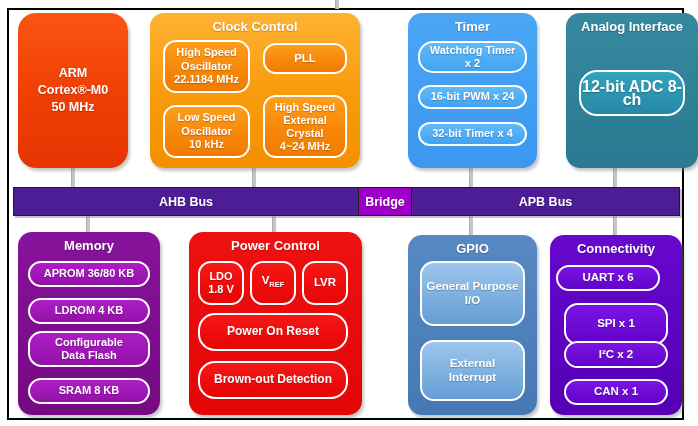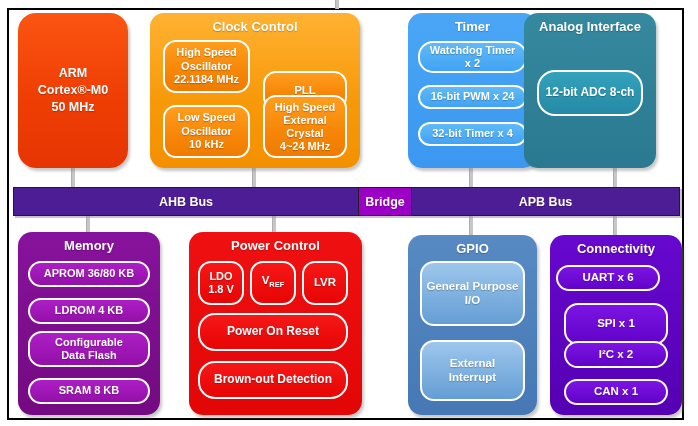--- a/index.html
+++ b/index.html
@@ -60,41 +60,41 @@
     <div class="chip t" style="position:static;border:none;background:none;width:100%;height:100%;font-size:12.5px;line-height:17px;">ARM
 Cortex®-M0
 50 MHz</div>
   </div>
 
   <div class="block clock" style="left:150px;top:13px;width:210px;height:155px;">
     <div class="blk-title">Clock Control</div>
     <div class="chip t" style="left:13px;top:27px;width:87px;height:53px;font-size:11px;">High Speed
 Oscillator
 22.1184 MHz</div>
-    <div class="chip t" style="left:113px;top:30px;width:84px;height:39px;margin-top:28px;">PLL</div>
+    <div class="chip t" style="left:113px;top:30px;width:84px;height:31px;">PLL</div>
     <div class="chip t" style="left:13px;top:92px;width:87px;height:53px;font-size:11px;">Low Speed
 Oscillator
 10 kHz</div>
     <div class="chip t" style="left:113px;top:82px;width:84px;height:63px;font-size:11px;line-height:13px;">High Speed
 External
 Crystal
 4~24 MHz</div>
   </div>
 
   <div class="block timer" style="left:408px;top:13px;width:129px;height:155px;">
     <div class="blk-title">Timer</div>
     <div class="chip t" style="left:10px;top:28px;width:109px;height:32px;font-size:11px;">Watchdog Timer
 x 2</div>
     <div class="chip t" style="left:10px;top:72px;width:109px;height:24px;font-size:11px;">16-bit PWM x 24</div>
     <div class="chip t" style="left:10px;top:109px;width:109px;height:24px;font-size:11px;">32-bit Timer x 4</div>
   </div>
 
-  <div class="block analog" style="left:524px;top:13px;width:132px;height:155px;">
+  <div class="block analog" style="left:566px;top:13px;width:132px;height:155px;">
     <div class="blk-title">Analog Interface</div>
-    <div class="chip t" style="left:13px;top:57px;width:106px;height:46px;font-size:12px;">12-bit ADC 8-ch</div>
+    <div class="chip t" style="left:13px;top:57px;width:106px;height:46px;font-size:16px;">12-bit ADC 8-ch</div>
   </div>
 
   <div class="bus">
     <div class="bus-label" style="left:0;width:344px;">AHB Bus</div>
     <div class="bridge">Bridge</div>
     <div class="bus-label" style="left:398px;right:0;">APB Bus</div>
   </div>
 
   <div class="block memory" style="left:18px;top:232px;width:142px;height:183px;">
     <div class="blk-title">Memory</div>

